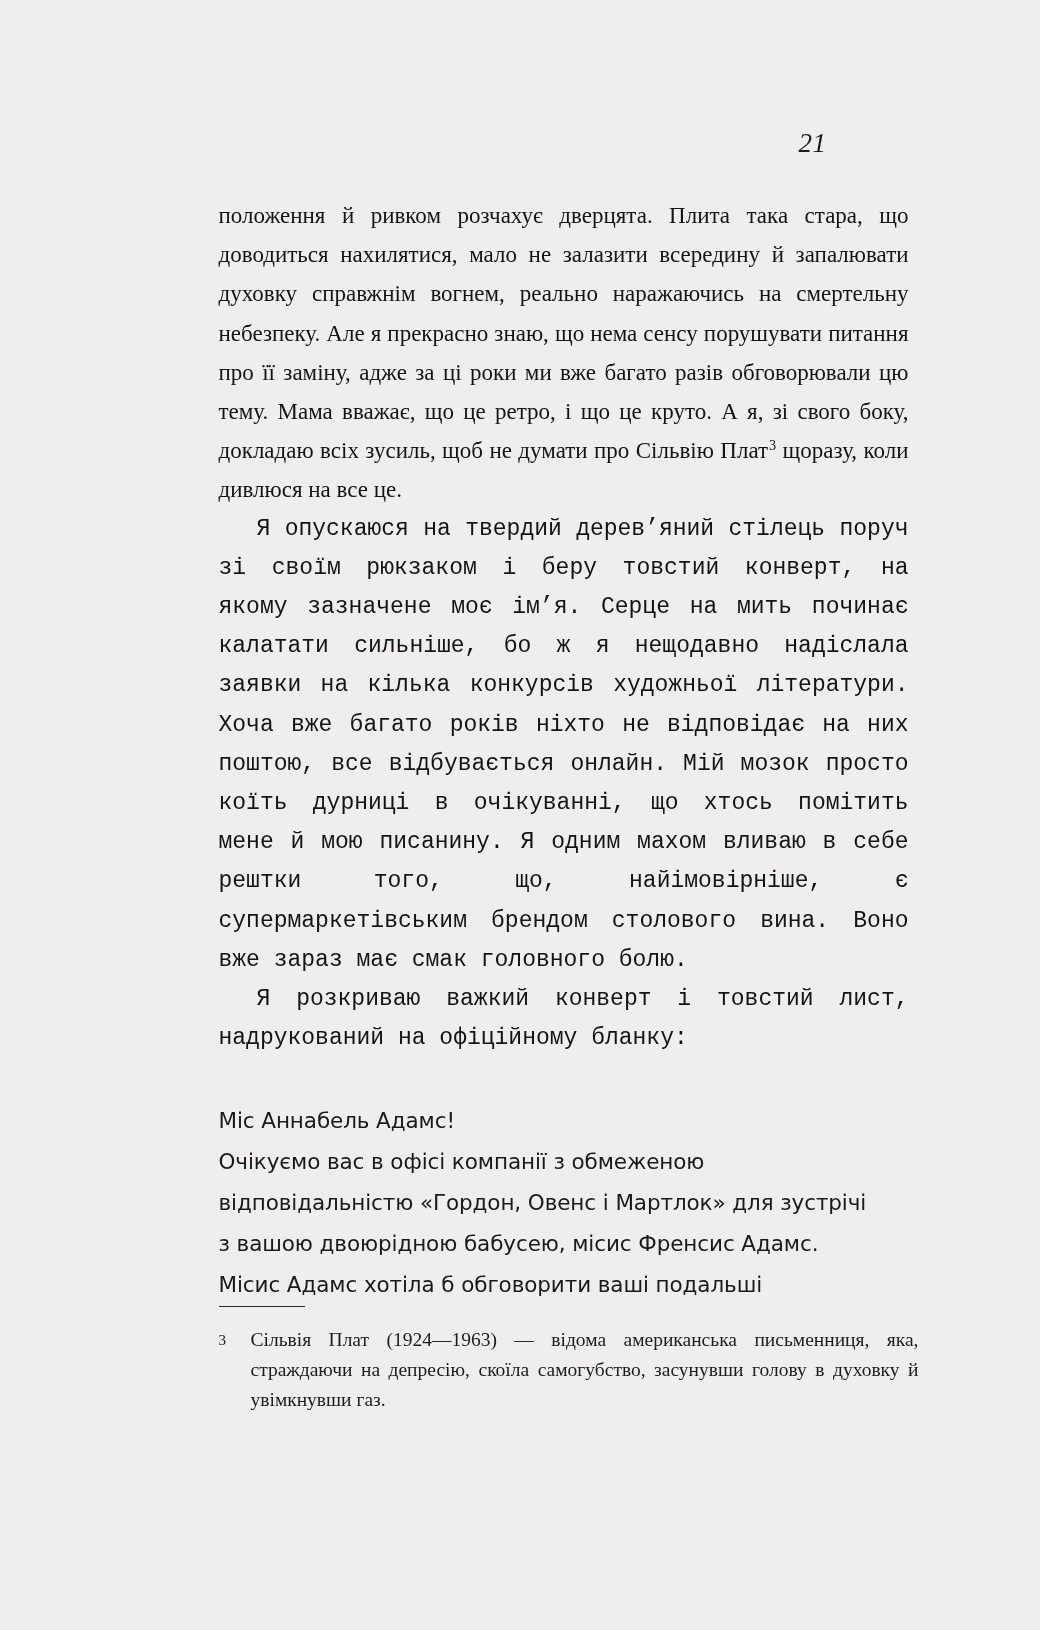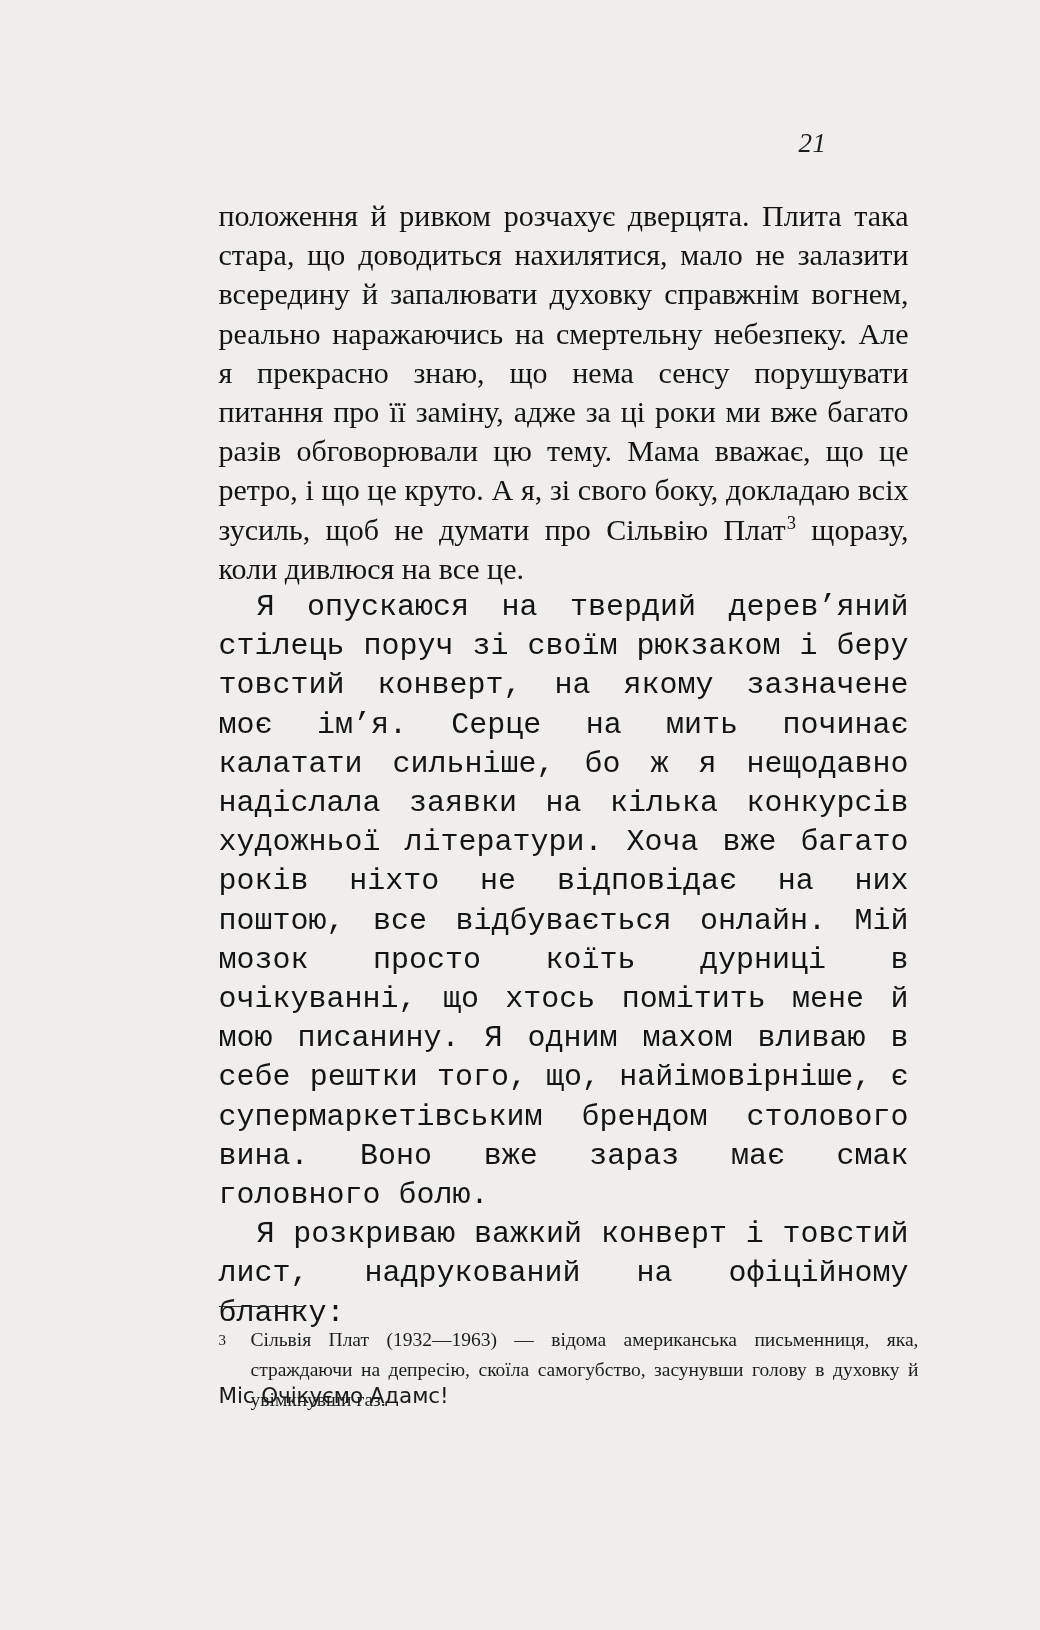--- a/index.html
+++ b/index.html
@@ -27,21 +27,21 @@
     letter-spacing: 0.5px;
   }
   .content {
     position: absolute;
     left: 133px;
     top: 196px;
     width: 690px;
   }
   p.body-par {
     font-family: "Liberation Serif", serif;
-    font-size: 30px;
+    font-size: 23px;
     line-height: 39.2px;
     color: #141414;
     margin: 0;
     text-align: justify;
     text-justify: inter-word;
     hyphens: manual;
   }
   p.body-par + p.body-par {
     text-indent: 38px;
     font-family: Liberation Mono, monospace;
@@ -110,26 +110,27 @@
 
   <div class="content">
 
     <p class="body-par"><span>положення й ривком розчахує дверцята. Плита така стара, що доводиться нахилятися, мало не залазити всередину й запалювати духовку справжнім вогнем, реально наражаючись на смертельну небезпеку. Але я прекрасно знаю, що нема сенсу порушувати питання про її заміну, адже за ці роки ми вже багато разів обговорювали цю тему. Мама вважає, що це ретро, і що це круто. А я, зі свого боку, докладаю всіх зусиль, щоб не думати про Сільвію Плат</span><sup class="fn-ref">3</sup><span> щоразу, коли дивлюся на все це.</span></p>
 
     <p class="body-par">Я опускаюся на твердий дерев’яний стілець поруч зі своїм рюкзаком і беру товстий конверт, на якому зазначене моє ім’я. Серце на мить починає калатати сильніше, бо ж я нещодавно надіслала заявки на кілька конкурсів художньої літератури. Хоча вже багато років ніхто не відповідає на них поштою, все відбувається онлайн. Мій мозок просто коїть дурниці в очікуванні, що хтось помітить мене й мою писанину. Я одним махом вливаю в себе рештки того, що, найімовірніше, є супермаркетівським брендом столового вина. Воно вже зараз має смак головного болю.</p>
 
     <p class="body-par">Я розкриваю важкий конверт і товстий лист, надрукований на офіційному бланку:</p>
 
     <div class="letter">
-      <p class="salutation">Міс Очікуємо Адамс!</p>
+      <p class="salutation">Міс Аннабель Адамс!</p>
+      <p>Очікуємо вас в офісі компанії з обмеженою відповідальністю «Гордон, Овенс і Мартлок» для зустрічі з вашою двоюрідною бабусею, місис Френсис Адамс. Місис Адамс хотіла б обговорити ваші подальші</p>
     </div>
 
   </div>
 
   <div class="footnote-area">
     <div class="footnote-rule"></div>
     <div class="footnote-row">
       <div class="footnote-marker">3</div>
-      <div class="footnote-text">Сільвія Плат (1932—1963) — відома американська письменниця, яка, страждаючи на депресію, скоїла самогубство, засунувши голову в духовку й увімкнувши газ.</div>
+      <div class="footnote-text">Сільвія Плат (1924—1963) — відома американська письменниця, яка, страждаючи на депресію, скоїла самогубство, засунувши голову в духовку й увімкнувши газ.</div>
     </div>
   </div>
 
 </div>
 
 </body></html>

